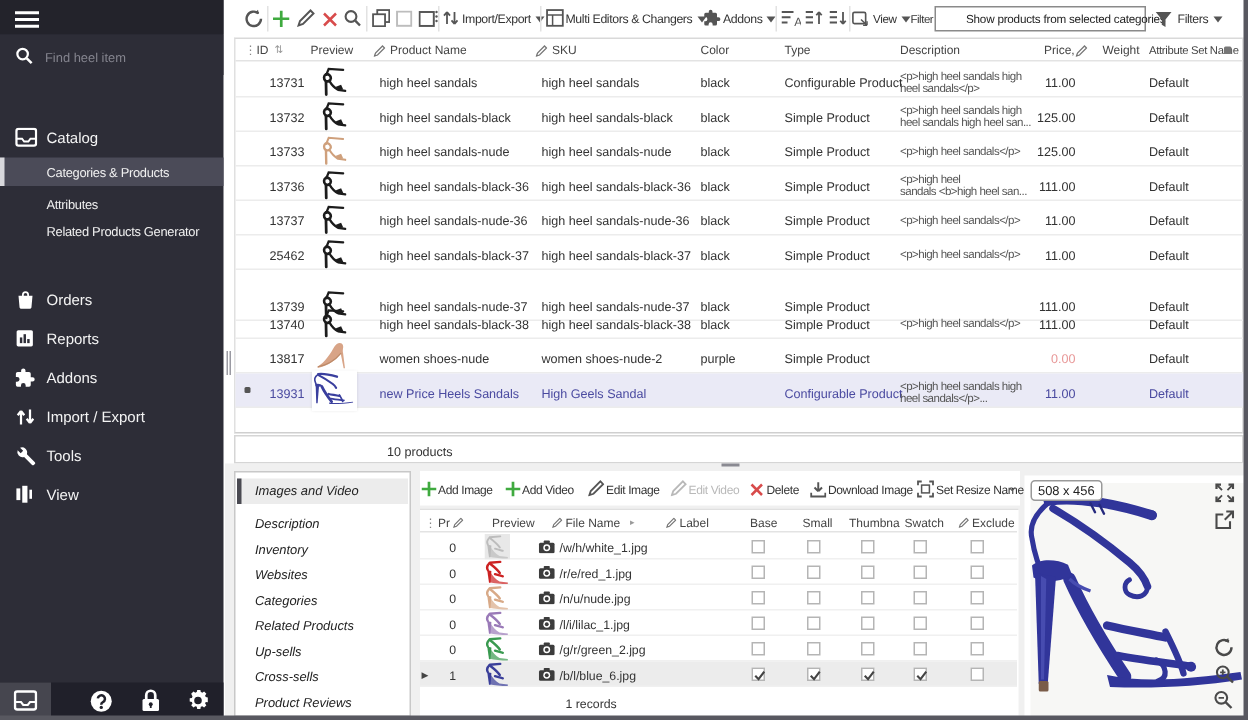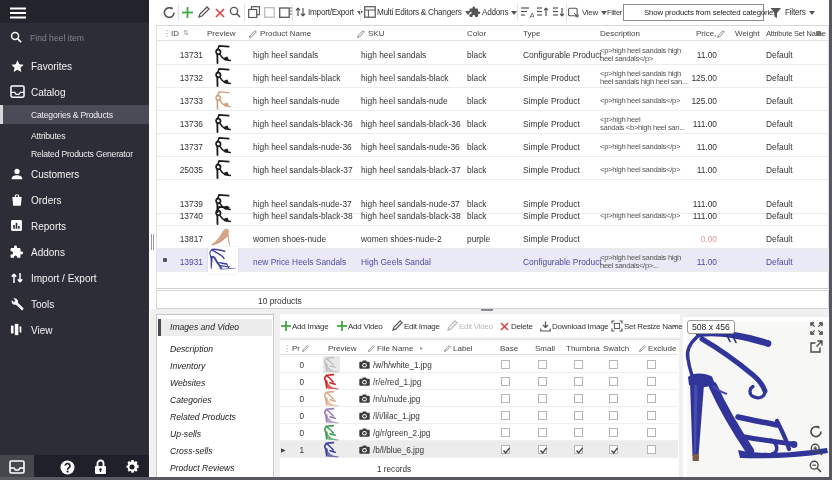--- a/index.html
+++ b/index.html
@@ -78,47 +78,35 @@
           </g>
         </svg>
     </div>
     <div id="sbsearch">
       <svg class="abs" style="left:10px;top:8px" width="12" height="12" viewBox="0 0 13 13">
           <circle cx="5.5" cy="5.5" r="3.8" fill="none" stroke="#fff" stroke-width="1.6"></circle>
           <line x1="8.5" y1="8.5" x2="12" y2="12" stroke="#fff" stroke-width="1.8"></line>
         </svg>
       <span class="abs" style="left:30px;top:10px;font-size:8.6px;color:#84848e">Find heel item</span>
     </div>
-    <div class="mitem" style="top:56px">
-        <span class="ic"><svg width="15" height="15" viewBox="0 0 24 24">
-            <path fill="#fff" d="M12 2l2.9 6.3 6.9.8-5.1 4.7 1.4 6.8-6.1-3.4-6.1 3.4 1.4-6.8L2.2 9.1l6.9-.8z"></path>
-          </svg></span>
-        <span class="lb">Favorites</span>
-      </div>
     <div class="mitem" style="top:82px">
         <span class="ic"><svg width="15" height="14" viewBox="0 0 16 15">
             <rect x="1" y="1" width="14" height="12" rx="1.5" fill="none" stroke="#fff" stroke-width="1.6"></rect>
             <path d="M1 8 L5 8 L6.5 10 L9.5 10 L11 8 L15 8" fill="none" stroke="#fff" stroke-width="1.4"></path>
           </svg></span>
         <span class="lb">Catalog</span>
       </div>
     <div class="sub" id="subsel" style="top:105px">
         <span class="lb">Categories &amp; Products</span>
       </div>
     <div class="sub" style="top:126px">
         <span class="lb">Attributes</span>
       </div>
     <div class="sub" style="top:144px">
         <span class="lb">Related Products Generator</span>
-      </div>
-    <div class="mitem" style="top:164px">
-        <span class="ic"><svg width="14" height="14" viewBox="0 0 24 24">
-            <path fill="#fff" d="M12 12a4.5 4.5 0 1 0 0-9 4.5 4.5 0 0 0 0 9zm0 2c-4.5 0-9 2.2-9 5v2h18v-2c0-2.8-4.5-5-9-5z"></path>
-          </svg></span>
-        <span class="lb">Customers</span>
       </div>
     <div class="mitem" style="top:190px">
         <span class="ic"><svg width="14" height="14" viewBox="0 0 24 24">
             <path fill="#fff" d="M12 2a4 4 0 0 0-4 4v1H4l1.2 13.5A2 2 0 0 0 7.2 22h9.6a2 2 0 0 0 2-1.5L20 7h-4V6a4 4 0 0 0-4-4zm0 2a2 2 0 0 1 2 2v1h-4V6a2 2 0 0 1 2-2z"></path>
           </svg></span>
         <span class="lb">Orders</span>
       </div>
     <div class="mitem" style="top:216px">
         <span class="ic"><svg width="13" height="13" viewBox="0 0 24 24">
             <rect x="2" y="2" width="20" height="20" rx="2" fill="#fff"></rect>
@@ -405,21 +393,21 @@
         </span>
 <span class="nm">high heel sandals-nude-36</span>
 <span class="sku">high heel sandals-nude-36</span>
 <span class="col">black</span>
 <span class="typ">Simple Product</span>
 <span class="dm">&lt;p&gt;high heel sandals&lt;/p&gt;</span>
 <span class="prc" style="color:#333">11.00</span>
 <span class="att">Default</span>
 </div>
 <div class="grow" style="top:131px;color:#333">
-<span class="id">25035</span>
+<span class="id">25462</span>
 <span class="pv">
           <svg class="abs" style="left:2px;top:1px" width="18" height="20" viewBox="0 0 20 22">
 <g fill="none" stroke="#1c1c1c" stroke-width="1.7" stroke-linecap="round">
 <path d="M5 6.5 L6.8 2 L17.5 2.8"></path>
 <path d="M4.7 6 C3.1 7 2.9 9.7 4.4 10.8 C6 12 8.3 10.8 8.4 9 C8.5 7.2 6.4 5.4 4.7 6 Z" stroke-width="1.9549999999999998"></path>
 <path d="M4.8 11.3 L5 21" stroke-width="2.04"></path>
 <path d="M7.3 10.9 C8.9 13.7 11.2 16.2 13.8 17.5 L19.2 18.3" stroke-width="1.7"></path>
 </g>
 <path d="M12.2 15.2 L16 13.8 L17.6 17.3 L12.8 17.9 Z" fill="#1c1c1c"></path>
 </svg>

